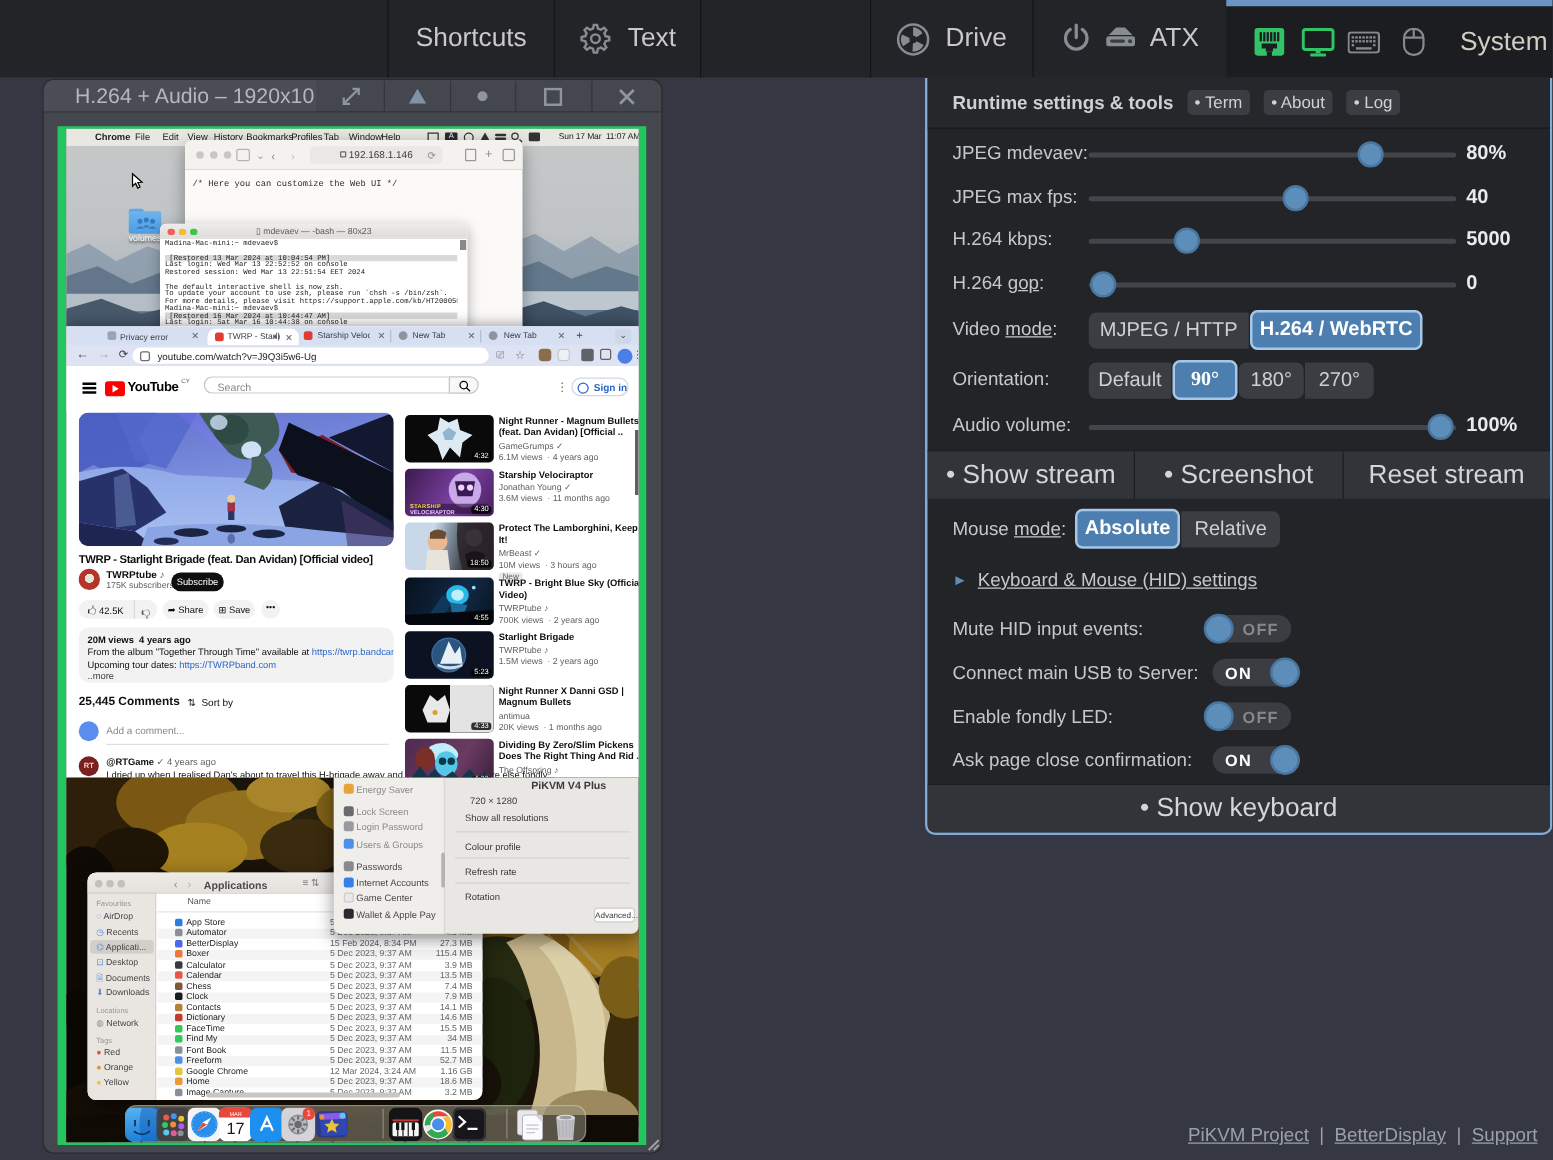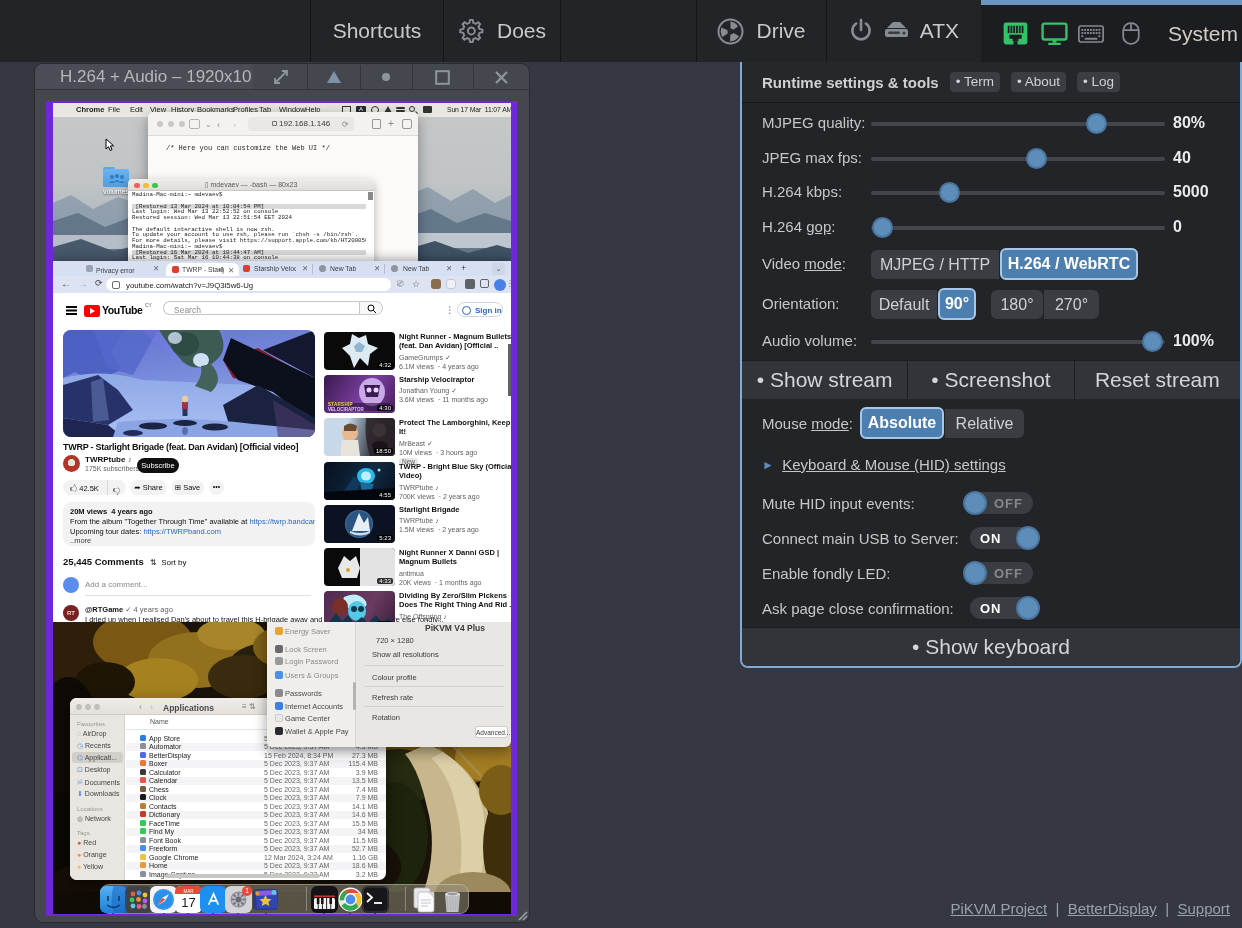--- a/index.html
+++ b/index.html
@@ -26,21 +26,21 @@
 .bigrow > div:first-child { border-left:none; }
 .tgl { position:absolute; width:69px; height:22px; background:#3b3d43; border-radius:11px; }
 .tgl .knob { position:absolute; top:-1px; width:24px; height:24px; border-radius:50%; background:#5d8db9; border:2px solid #49759f; }
 .tgl .txt { position:absolute; top:4px; font-size:13px; font-weight:bold; letter-spacing:1px; }
 
 #swin { position:absolute; left:35px; top:64px; width:494px; height:858px; background:#44474e; border-radius:8px; box-shadow:0 0 0 1px #2a2b2f; }
 #swhead { position:absolute; left:0; top:0; width:100%; height:26px; border-bottom:1px solid #33353a; color:#b9bcc0; }
 #swhead .ttl { position:absolute; left:25px; top:3px; font-size:17px; color:#b4b7bb; }
 #swhead .ic { position:absolute; top:0; height:26px; display:flex; align-items:center; justify-content:center; color:#8f959d; }
 #swhead .isep { position:absolute; top:1px; width:1px; height:24px; background:#33353a; }
-#vid { position:absolute; left:11px; top:37px; width:471px; height:815px; background:#6d28d9; }
+#vid { position:absolute; left:11px; top:37px; width:471px; height:815px; background:#22c55e; }
 #mac { position:absolute; left:7px; top:2px; width:458px; height:811px; overflow:hidden; background:#9aa2aa; }
 
 #footer { position:absolute; right:12px; top:900px; font-size:15px; color:#9aa0aa; }
 #footer span { text-decoration:underline; }
 </style>
 </head>
 <body>
 
 <svg width="0" height="0" style="position:absolute">
  <defs>
@@ -54,21 +54,21 @@
   <div class="sep" style="left:310px"></div>
   <div class="sep" style="left:443px"></div>
   <div class="sep" style="left:560px"></div>
   <div class="sep" style="left:696px"></div>
   <div class="sep" style="left:826px"></div>
   <div class="mitem" style="left:311px;width:132px;">Shortcuts</div>
   <div class="mitem" style="left:444px;width:116px;">
     <svg width="27" height="28" viewBox="0 0 27 29">
         <use href="#gear"></use>
       </svg>
-      <span>Does</span>
+      <span>Text</span>
   </div>
   <div class="mitem" style="left:697px;width:129px;">
     <svg width="27" height="27" viewBox="0 0 27 27">
       <circle cx="13.5" cy="13.5" r="12" fill="none" stroke="#878c93" stroke-width="2"></circle>
       <path fill="#878c93" d="M13.5 13.5 L13.5 3.5 A10 10 0 0 1 21 8.5 Z M13.5 13.5 L22 18 A10 10 0 0 1 13 23.4 Z M13.5 13.5 L5.5 19 A10 10 0 0 1 4.6 9.5 Z"></path>
       <circle cx="13.5" cy="13.5" r="3" fill="#232428"></circle>
     </svg>
       <span>Drive</span>
   </div>
   <div class="mitem" style="left:827px;width:154px;gap:10px;">
@@ -229,21 +229,21 @@
           <span class="abs" style="left:41px;top:7px;width:11px;height:10px;border:1px solid #b5b3af;border-radius:2px;"></span>
           <span class="abs" style="left:57px;top:8px;font-size:8px;color:#9a9894;">⌄</span>
           <span class="abs" style="left:69px;top:8px;font-size:9px;color:#8a8884;">‹</span>
           <span class="abs" style="left:85px;top:8px;font-size:9px;color:#c5c3bf;">›</span>
           <span class="abs" style="left:100px;top:5px;width:106px;height:14px;background:#e9e8e4;border-radius:4px;font-size:8px;color:#3a3a38;text-align:center;line-height:14px;"><span style="display:inline-block;width:5px;height:5px;border:1px solid #6a6a66;border-radius:1px;vertical-align:0;"></span> 192.168.1.146</span>
           <span class="abs" style="left:194px;top:8px;font-size:8px;color:#8a8884;">⟳</span>
           <span class="abs" style="left:224px;top:7px;width:9px;height:10px;border:1px solid #9a9894;border-radius:1px;"></span>
           <span class="abs" style="left:240px;top:6px;font-size:10px;color:#8a8884;">+</span>
           <span class="abs" style="left:254px;top:7px;width:10px;height:10px;border:1px solid #9a9894;border-radius:2px;"></span>
         </div>
-        <div class="abs" style="left:6px;top:32px;font-family:'Liberation Mono',monospace;font-size:7px;color:#2a2a2a;white-space:nowrap;margin-left:12px;">/* Here you can customize the Web UI */</div>
+        <div class="abs" style="left:6px;top:32px;font-family:'Liberation Mono',monospace;font-size:7px;color:#2a2a2a;white-space:nowrap;">/* Here you can customize the Web UI */</div>
       </div>
 
       <div class="abs" style="left:75px;top:76px;width:246px;height:100px;background:#fff;border-radius:5px 5px 0 0;box-shadow:0 3px 10px rgba(0,0,0,.3);">
         <div class="abs" style="left:0;top:0;width:246px;height:12px;background:linear-gradient(#eeedeb,#dddcd9);border-radius:5px 5px 0 0;border-bottom:1px solid #c8c7c4;">
           <span class="abs" style="left:6px;top:3.5px;width:5.5px;height:5.5px;border-radius:50%;background:#f25f57;"></span>
           <span class="abs" style="left:15px;top:3.5px;width:5.5px;height:5.5px;border-radius:50%;background:#f6bc2f;"></span>
           <span class="abs" style="left:24px;top:3.5px;width:5.5px;height:5.5px;border-radius:50%;background:#3bc648;"></span>
           <span class="abs" style="left:0;top:2px;width:246px;text-align:center;font-size:7px;color:#5a5a58;">▯ mdevaev — -bash — 80x23</span>
         </div>
         <div class="abs" style="left:4px;top:13px;right:8px;font-family:'Liberation Mono',monospace;font-size:5.8px;line-height:5.75px;color:#222;white-space:nowrap;overflow:hidden;">
@@ -827,21 +827,21 @@
 </div>
 
 <div id="panel">
   <div id="phead">
     <b>Runtime settings &amp; tools</b>
     <span class="pill">• Term</span>
       <span class="pill">• About</span>
       <span class="pill">• Log</span>
   </div>
 
-  <div class="lbl" style="top:52px;">MJPEG quality:</div>
+  <div class="lbl" style="top:52px;">JPEG mdevaev:</div>
   <div class="track" style="top:60px;"></div>
     <div class="thumb" style="left:344px;top:51px;"></div>
   <div class="val" style="top:52px;">80%</div>
 
   <div class="lbl" style="top:87px;">JPEG max fps:</div>
   <div class="track" style="top:95px;"></div>
     <div class="thumb" style="left:284px;top:86px;"></div>
   <div class="val" style="top:87px;">40</div>
 
   <div class="lbl" style="top:121px;">H.264 kbps:</div>
@@ -853,21 +853,21 @@
   <div class="track" style="top:164px;"></div>
     <div class="thumb" style="left:130px;top:155px;"></div>
   <div class="val" style="top:156px;">0</div>
 
   <div class="lbl" style="top:193px;">Video <u>mode</u>:</div>
   <div class="rbtn" style="left:129px;top:188px;width:128px;border-radius:6px 0 0 6px;">MJPEG / HTTP</div>
   <div class="rbtn rsel" style="left:258px;top:186px;width:138px;height:32px;">H.264 / WebRTC</div>
 
   <div class="lbl" style="top:233px;">Orientation:</div>
   <div class="rbtn" style="left:129px;top:228px;width:66px;border-radius:6px 0 0 6px;">Default</div>
-  <div class="rbtn rsel" style="left:196px;top:226px;width:38px;height:32px;">90°</div>
+  <div class="rbtn rsel" style="left:196px;top:226px;width:52px;height:32px;font-family:Liberation Serif, serif;">90°</div>
   <div class="rbtn" style="left:249px;top:228px;width:52px;">180°</div>
   <div class="rbtn" style="left:302px;top:228px;width:55px;border-radius:0 6px 6px 0;">270°</div>
 
   <div class="lbl" style="top:270px;">Audio volume:</div>
   <div class="track" style="top:278px;"></div>
     <div class="thumb" style="left:400px;top:269px;"></div>
   <div class="val" style="top:270px;">100%</div>
 
   <div class="bigrow" style="top:298px;">
     <div>• Show stream</div>

